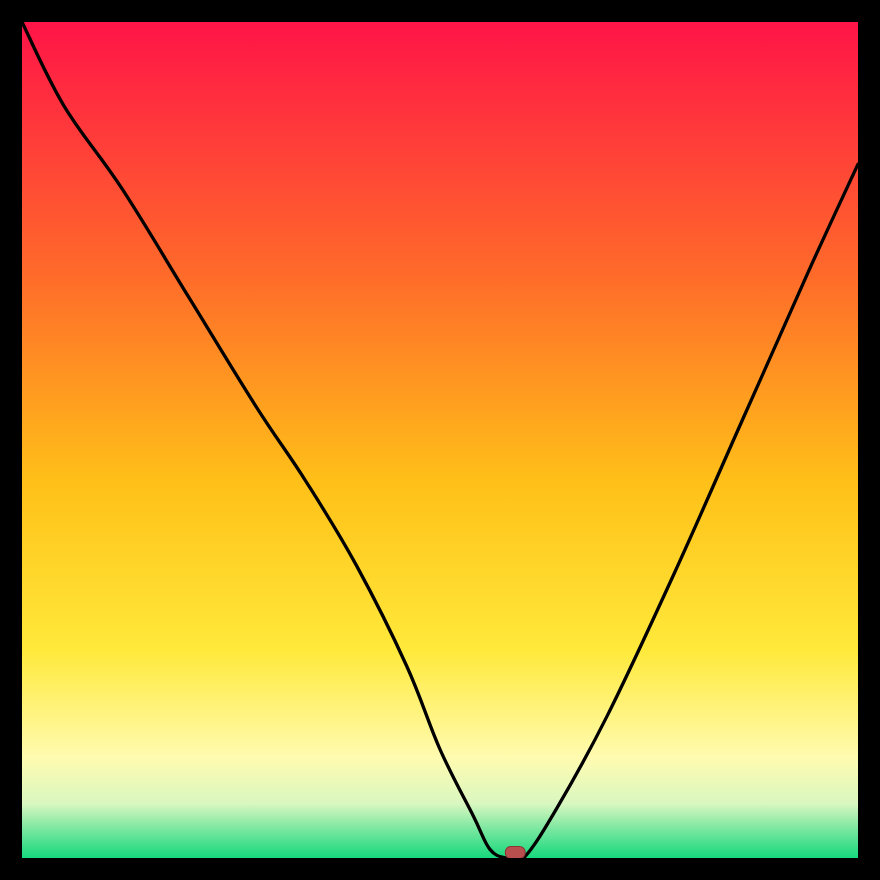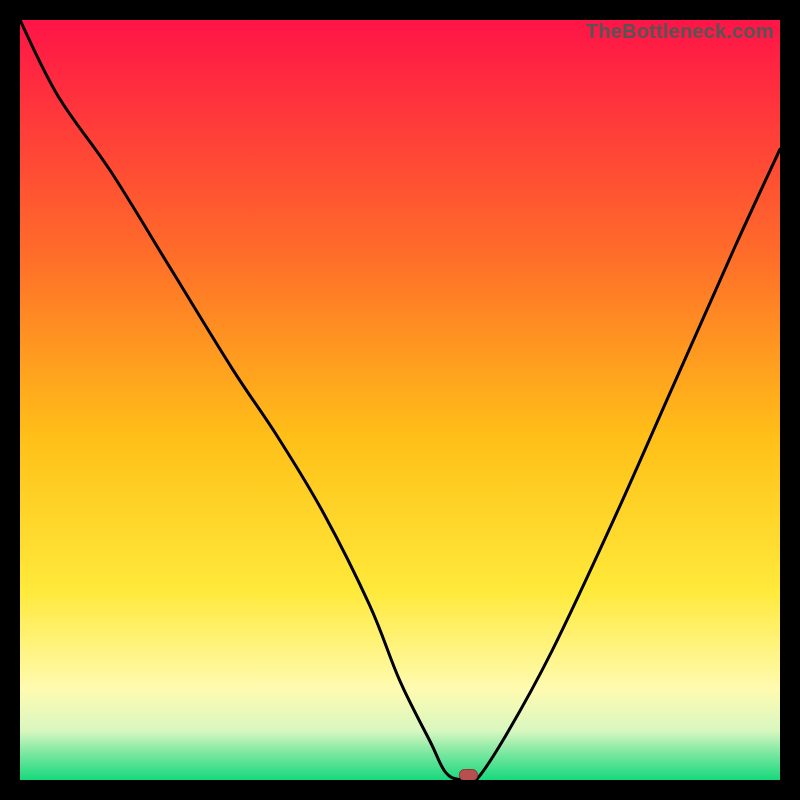--- a/index.html
+++ b/index.html
@@ -68,16 +68,15 @@
       <rect x="0" y="0" width="760" height="760" fill="url(#bg-grad)"></rect>
     </svg>
 
     <svg class="plot-svg" viewBox="0 0 760 760" preserveAspectRatio="none">
       <path id="curve-path" fill="none" stroke="#000000" stroke-width="3" stroke-linecap="round" stroke-linejoin="round" d="M 0.0 0.0 C 6.8 13.7, 21.6 48.6, 38.0 76.0 C 54.4 103.4, 70.7 120.5, 91.2 152.0 C 111.7 183.5, 130.1 215.2, 152.0 250.8 C 173.9 286.4, 193.6 319.5, 212.8 349.6 C 232.0 379.7, 242.0 392.0, 258.4 418.0 C 274.8 444.0, 287.6 463.9, 304.0 494.0 C 320.4 524.1, 335.9 555.1, 349.6 585.2 C 363.3 615.3, 369.1 636.6, 380.0 661.2 C 390.9 685.8, 402.2 705.6, 410.4 722.0 C 418.6 738.4, 420.1 745.6, 425.6 752.4 C 431.1 759.2, 435.3 758.6, 440.8 760.0 C 446.3 761.4, 447.8 768.2, 456.0 760.0 C 464.2 751.8, 472.7 737.7, 486.4 714.4 C 500.1 691.1, 512.8 669.1, 532.0 630.8 C 551.2 592.5, 570.9 549.5, 592.8 501.6 C 614.7 453.7, 631.7 414.0, 653.6 364.8 C 675.5 315.6, 695.2 270.4, 714.4 228.0 C 733.6 185.6, 751.8 147.0, 760.0 129.2"></path>
       <g id="marker-g">
           <rect x="439.4" y="749.5" width="18" height="11" rx="5" fill="#b84f4f" stroke="#8f3434" stroke-width="1"></rect>
         </g>
     </svg>
 
-    <div class="watermark">TheBottleneck.com</div>
   </div>
 
 </div>
 
 </body></html>

